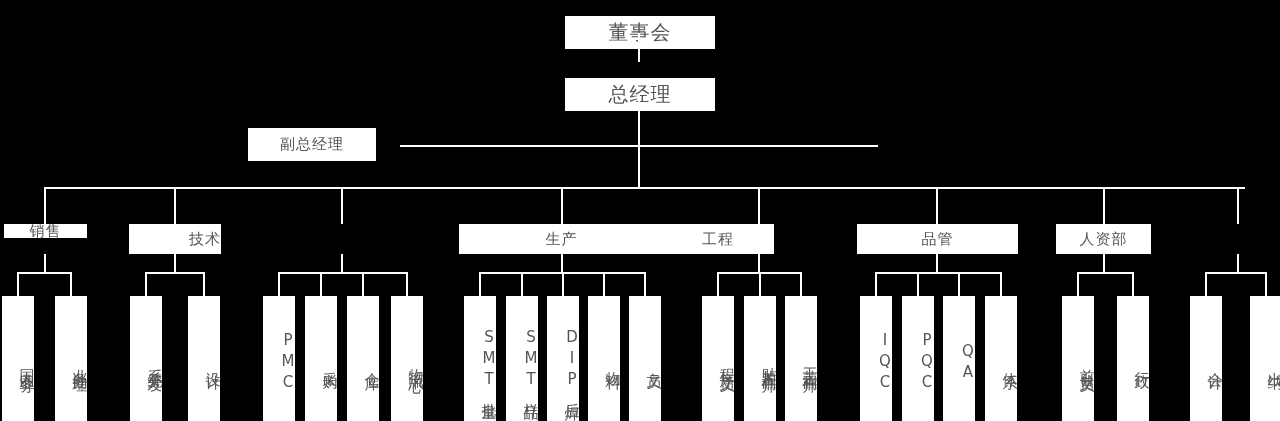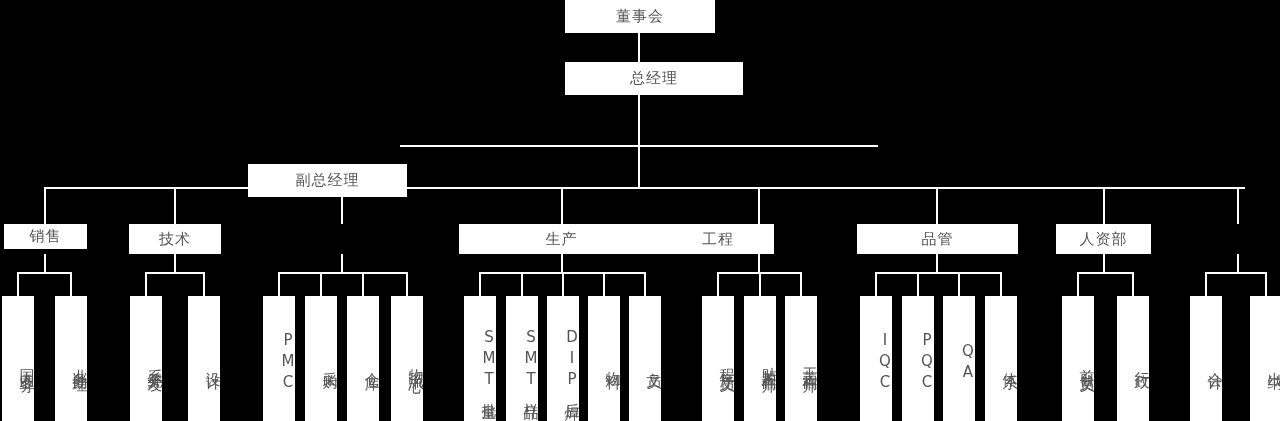--- a/index.html
+++ b/index.html
@@ -20,22 +20,23 @@
     background: #ffffff;
     color: #555555;
     display: flex;
     align-items: center;
     justify-content: center;
     box-sizing: border-box;
     letter-spacing: 1px;
     white-space: nowrap;
   }
   .lvl-top {
-    font-size: 15px;
+    font-size: 20px;
     height: 33px;
+    margin-top: 16px;
   }
   .lvl-mid {
     font-size: 15px;
     height: 33px;
   }
   .dept {
     font-size: 15px;
     height: 30px;
   }
   .leaf {
@@ -64,48 +65,48 @@
 <body>
 
 <div id="chart">
 
   <div class="box lvl-top" style="left:565px; top:0px; width:150px; height:33px;">
     <span>董事会</span>
   </div>
 
   <div class="line vline" style="left:638px; top:33px; height:29px;"></div>
 
-  <div class="box lvl-top" style="left:565px; top:62px; width:178px; height:33px;">
+  <div class="box lvl-top" style="left:565px; top:62px; width:150px; height:33px;">
     <span>总经理</span>
   </div>
 
   <div class="line vline" style="left:638px; top:95px; height:94px;"></div>
 
   <div class="line hline" style="left:400px; top:145px; width:478px;"></div>
 
-  <div class="box lvl-mid" style="left:248px; top:128px; width:159px; height:33px;margin-top:36px;">
+  <div class="box lvl-mid" style="left:248px; top:128px; width:128px; height:33px;">
     <span>副总经理</span>
   </div>
 
 
   <div class="line hline" style="left:44px; top:187px; width:1201px;"></div>
 
   <div class="line vline" style="left:44px; top:187px; height:37px;"></div>
   <div class="line vline" style="left:174px; top:187px; height:37px;"></div>
   <div class="line vline" style="left:341px; top:187px; height:37px;"></div>
   <div class="line vline" style="left:561px; top:187px; height:37px;"></div>
   <div class="line vline" style="left:758px; top:187px; height:37px;"></div>
   <div class="line vline" style="left:936px; top:187px; height:37px;"></div>
   <div class="line vline" style="left:1103px; top:187px; height:37px;"></div>
   <div class="line vline" style="left:1237px; top:187px; height:37px;"></div>
 
-  <div class="box dept" style="left:4px; top:224px; width:83px; height:25px;">
+  <div class="box dept" style="left:4px; top:224px; width:83px; height:14px;">
     <span>销售</span>
   </div>
-  <div class="box dept" style="left:129px; top:224px; width:92px; height:30px;">
+  <div class="box dept" style="left:129px; top:224px; width:92px; height:30px;justify-content:flex-end;">
     <span>技术</span>
   </div>
   <div class="box dept" style="left:459px; top:224px; width:205px; height:30px;">
     <span>生产</span>
   </div>
   <div class="box dept" style="left:662px; top:224px; width:112px; height:30px;">
     <span>工程</span>
   </div>
   <div class="box dept" style="left:1056px; top:224px; width:95px; height:30px;">
     <span>人资部</span>

